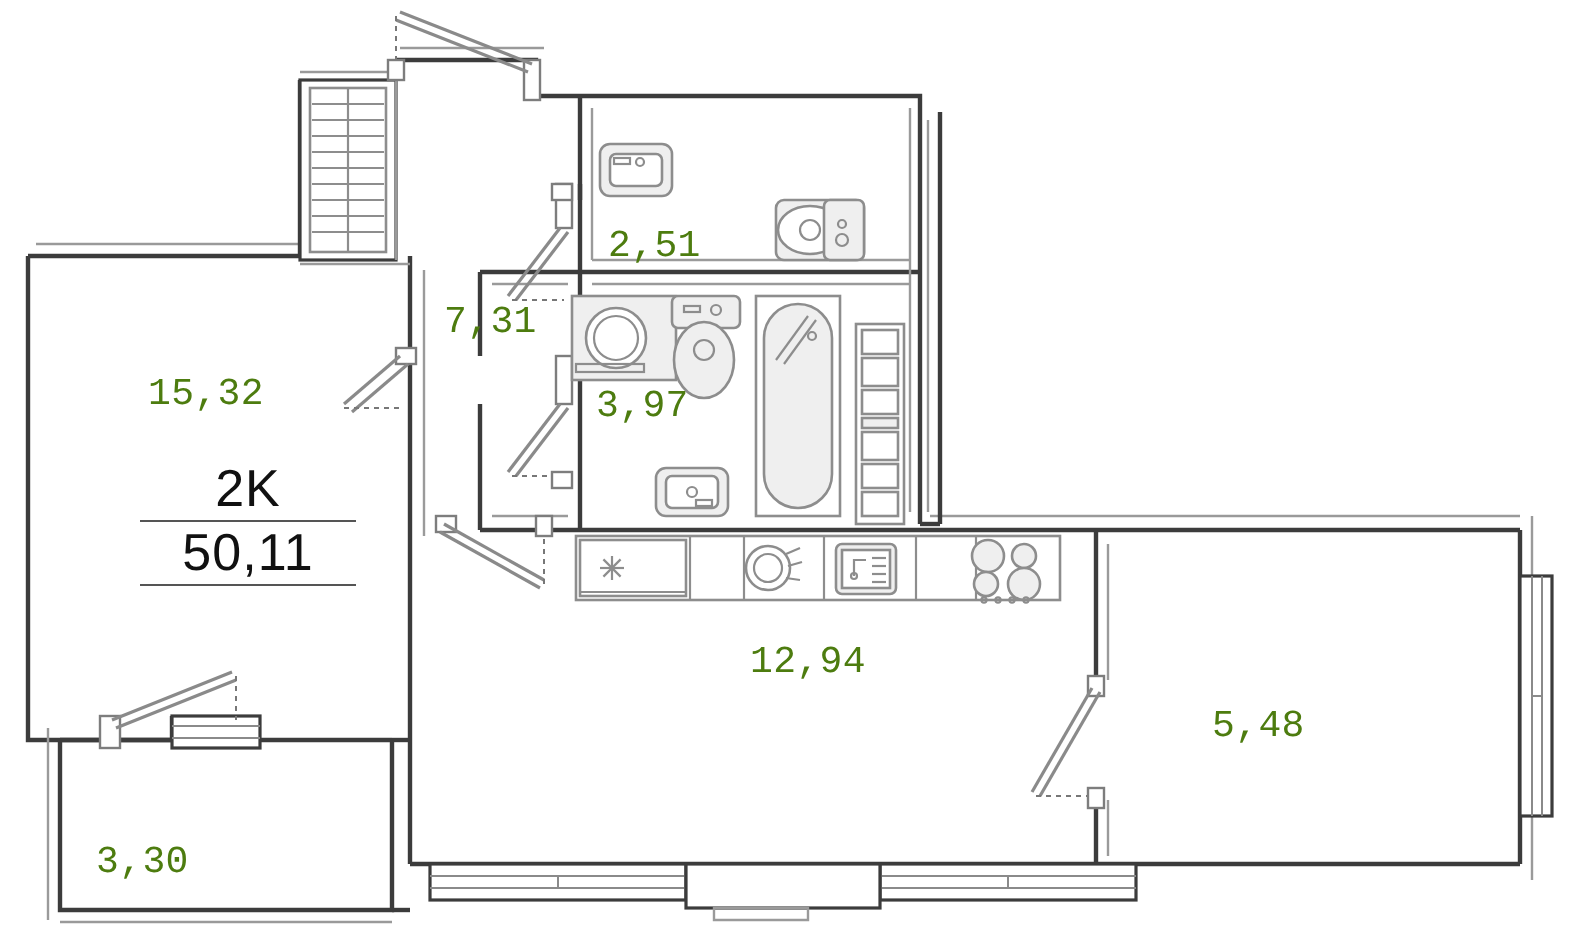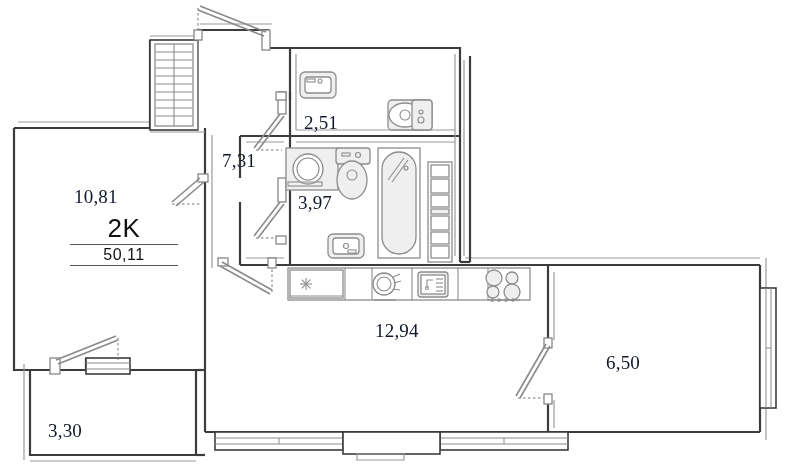--- a/index.html
+++ b/index.html
@@ -5,35 +5,35 @@
 <style>
   html,body{margin:0;padding:0;background:#ffffff;}
   body{
     font-family:"Liberation Sans", sans-serif;
     width:797px;height:470px;overflow:hidden;
   }
   #plan-root{position:relative;width:797px;height:470px;background:#fff;}
   #plan-svg{position:absolute;left:0;top:0;width:797px;height:470px;display:block;}
   .area-label{
     position:absolute;
-    font-family:Liberation Serif, serif;
-    color:#0f172a;
+    font-family:Liberation Mono, monospace;
+    color:#4d7c0f;
     white-space:nowrap;
     letter-spacing:0.2px;
   }
   .lbl-room{font-size:19px;}
   .summary-block{
     position:absolute;
     text-align:center;
     color:#111111;
     font-family:"Liberation Sans", sans-serif;
     line-height:1.12;
   }
   .summary-rooms{font-size:26px;letter-spacing:0.5px;}
-  .summary-area1{font-size:16px;letter-spacing:0.5px;}
+  .summary-area1{font-size:26px;letter-spacing:0.5px;}
   .summary-area2{font-size:26px;letter-spacing:0.5px;}
   .summary-rule{
     height:1px;background:#555;width:100%;margin:1px 0 1px 0;
   }
 </style>
 </head>
 <body>
 
 <div id="plan-root">
 
@@ -329,34 +329,34 @@
       <circle class="fxl" cx="513" cy="300" r="1.3"></circle>
     </g>
 
     <g>
       <path class="w" d="M240,150 L240,178"></path>
       <path class="w" d="M240,202 L240,205"></path>
       <path class="w" d="M290,100 L290,92"></path>
     </g>
   </svg>
 
-  <div class="area-label lbl-room" style="left:74px;top:186px;">10,81</div>
+  <div class="area-label lbl-room" style="left:74px;top:186px;">15,32</div>
 
   <div class="area-label lbl-room" style="left:304px;top:112px;">2,51</div>
 
   <div class="area-label lbl-room" style="left:222px;top:150px;">7,31</div>
 
   <div class="area-label lbl-room" style="left:298px;top:192px;">3,97</div>
 
   <div class="area-label lbl-room" style="left:375px;top:320px;">12,94</div>
 
-  <div class="area-label lbl-room" style="left:606px;top:352px;">6,50</div>
+  <div class="area-label lbl-room" style="left:606px;top:352px;">5,48</div>
 
   <div class="area-label lbl-room" style="left:48px;top:420px;">3,30</div>
 
-  <div class="summary-block" style="left:70px;top:214px;width:108px;">
+  <div class="summary-block" style="left:70px;top:230px;width:108px;">
     <div class="summary-rooms">2K</div>
     <div class="summary-rule"></div>
     <div class="summary-area1">50,11</div>
     <div class="summary-rule"></div>
   </div>
 
 </div>
 
 </body></html>

